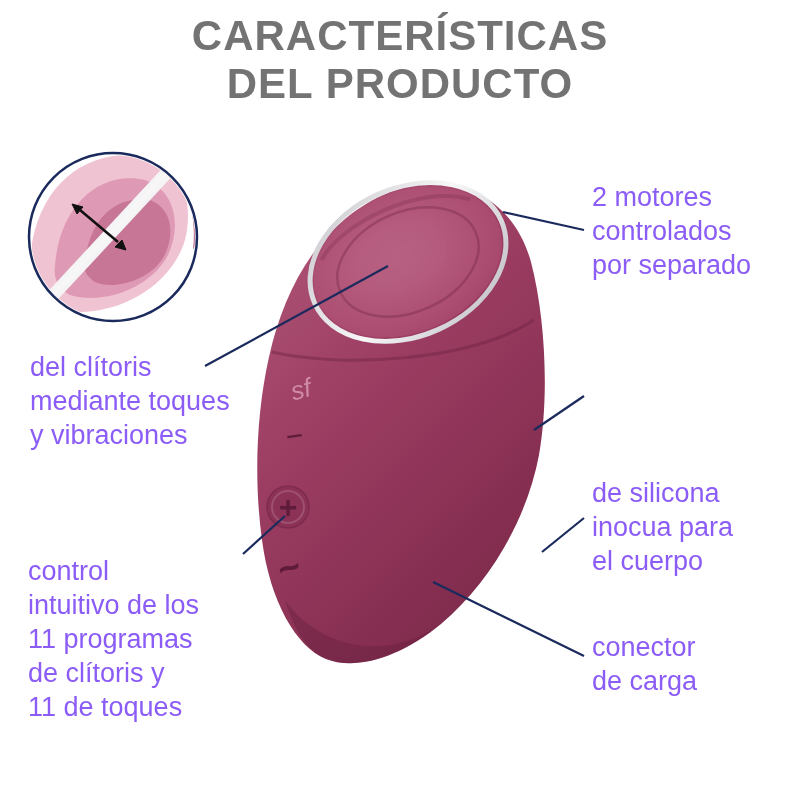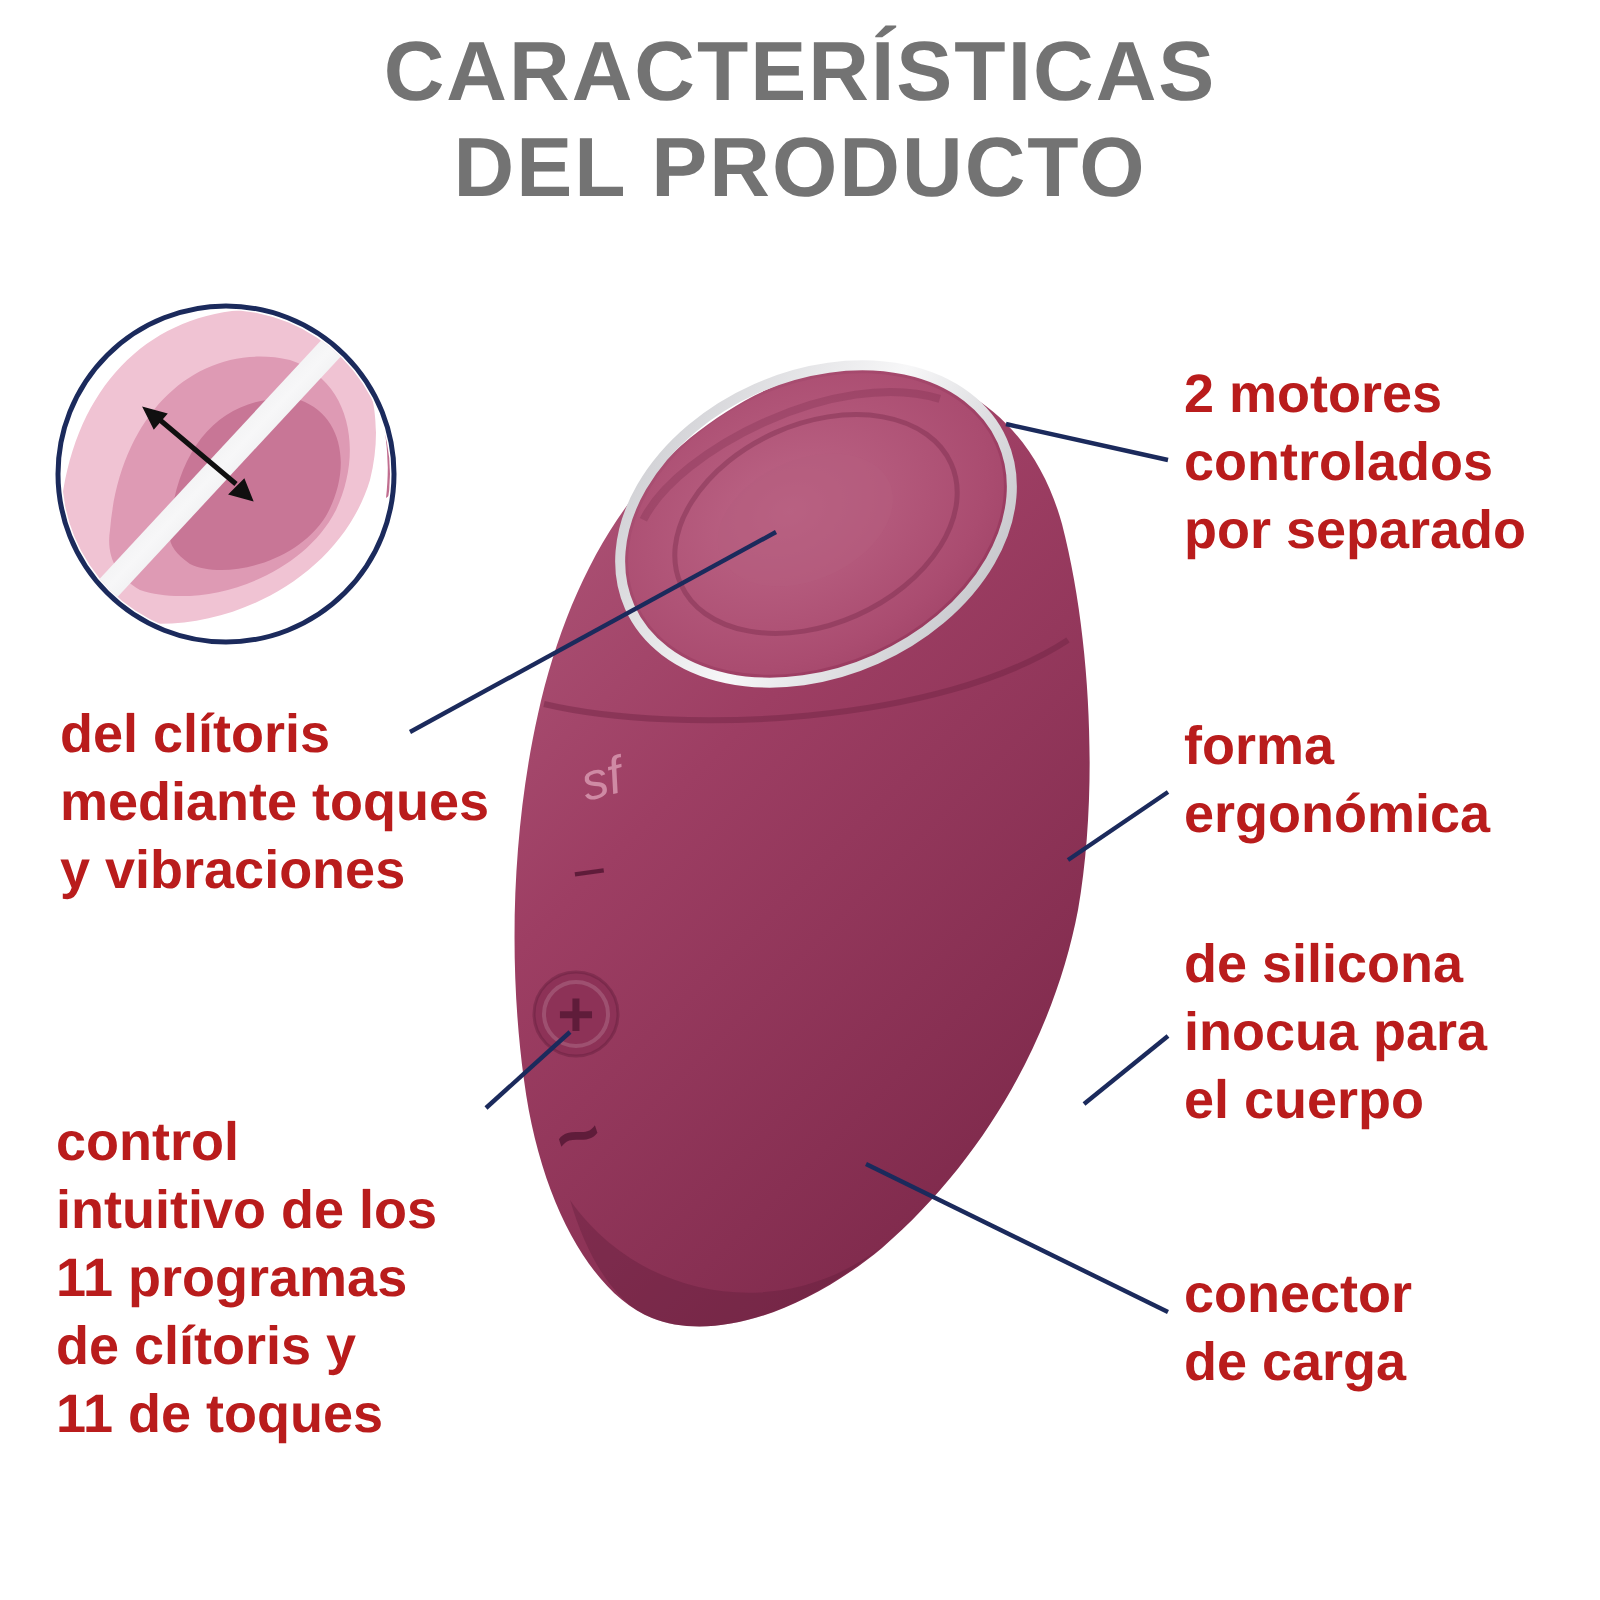--- a/index.html
+++ b/index.html
@@ -6,28 +6,28 @@
   .canvas{
     position:relative;width:800px;height:800px;background:#ffffff;
     font-family:"Liberation Sans", sans-serif;overflow:hidden;
   }
   .stage{position:absolute;left:0;top:0;width:800px;height:800px;}
   .title{
     position:absolute;top:12px;left:0;width:100%;text-align:center;
     color:#737373;font-weight:bold;font-size:42px;line-height:48px;letter-spacing:1px;
   }
   .callout{
-    position:absolute;color:#b91c1c;font-size:27px;line-height:34px;font-weight:700;
+    position:absolute;color:#8b5cf6;font-size:27px;line-height:34px;font-weight:400;
     white-space:nowrap;
   }
   .c-stim{left:30px;top:350px;}
   .c-control{left:28px;top:554px;}
   .c-motors{left:592px;top:180px;}
   .c-shape{left:592px;top:356px;}
-  .c-silicone{left:592px;top:465px;}
+  .c-silicone{left:592px;top:476px;}
   .c-connector{left:592px;top:630px;}
 </style>
 </head>
 <body>
 
 <div class="canvas">
 
   <svg class="stage" viewBox="0 0 800 800">
     <defs>
       <linearGradient id="bodyGrad" x1="0" y1="0" x2="0.6" y2="1">
@@ -127,24 +127,20 @@
     <div>de clítoris y</div>
     <div>11 de toques</div>
   </div>
 
   <div class="callout c-motors">
     <div>2 motores</div>
     <div>controlados</div>
     <div>por separado</div>
   </div>
 
-  <div class="callout c-shape">
-    <div>forma</div>
-    <div>ergonómica</div>
-  </div>
 
   <div class="callout c-silicone">
     <div>de silicona</div>
     <div>inocua para</div>
     <div>el cuerpo</div>
   </div>
 
   <div class="callout c-connector">
     <div>conector</div>
     <div>de carga</div>

